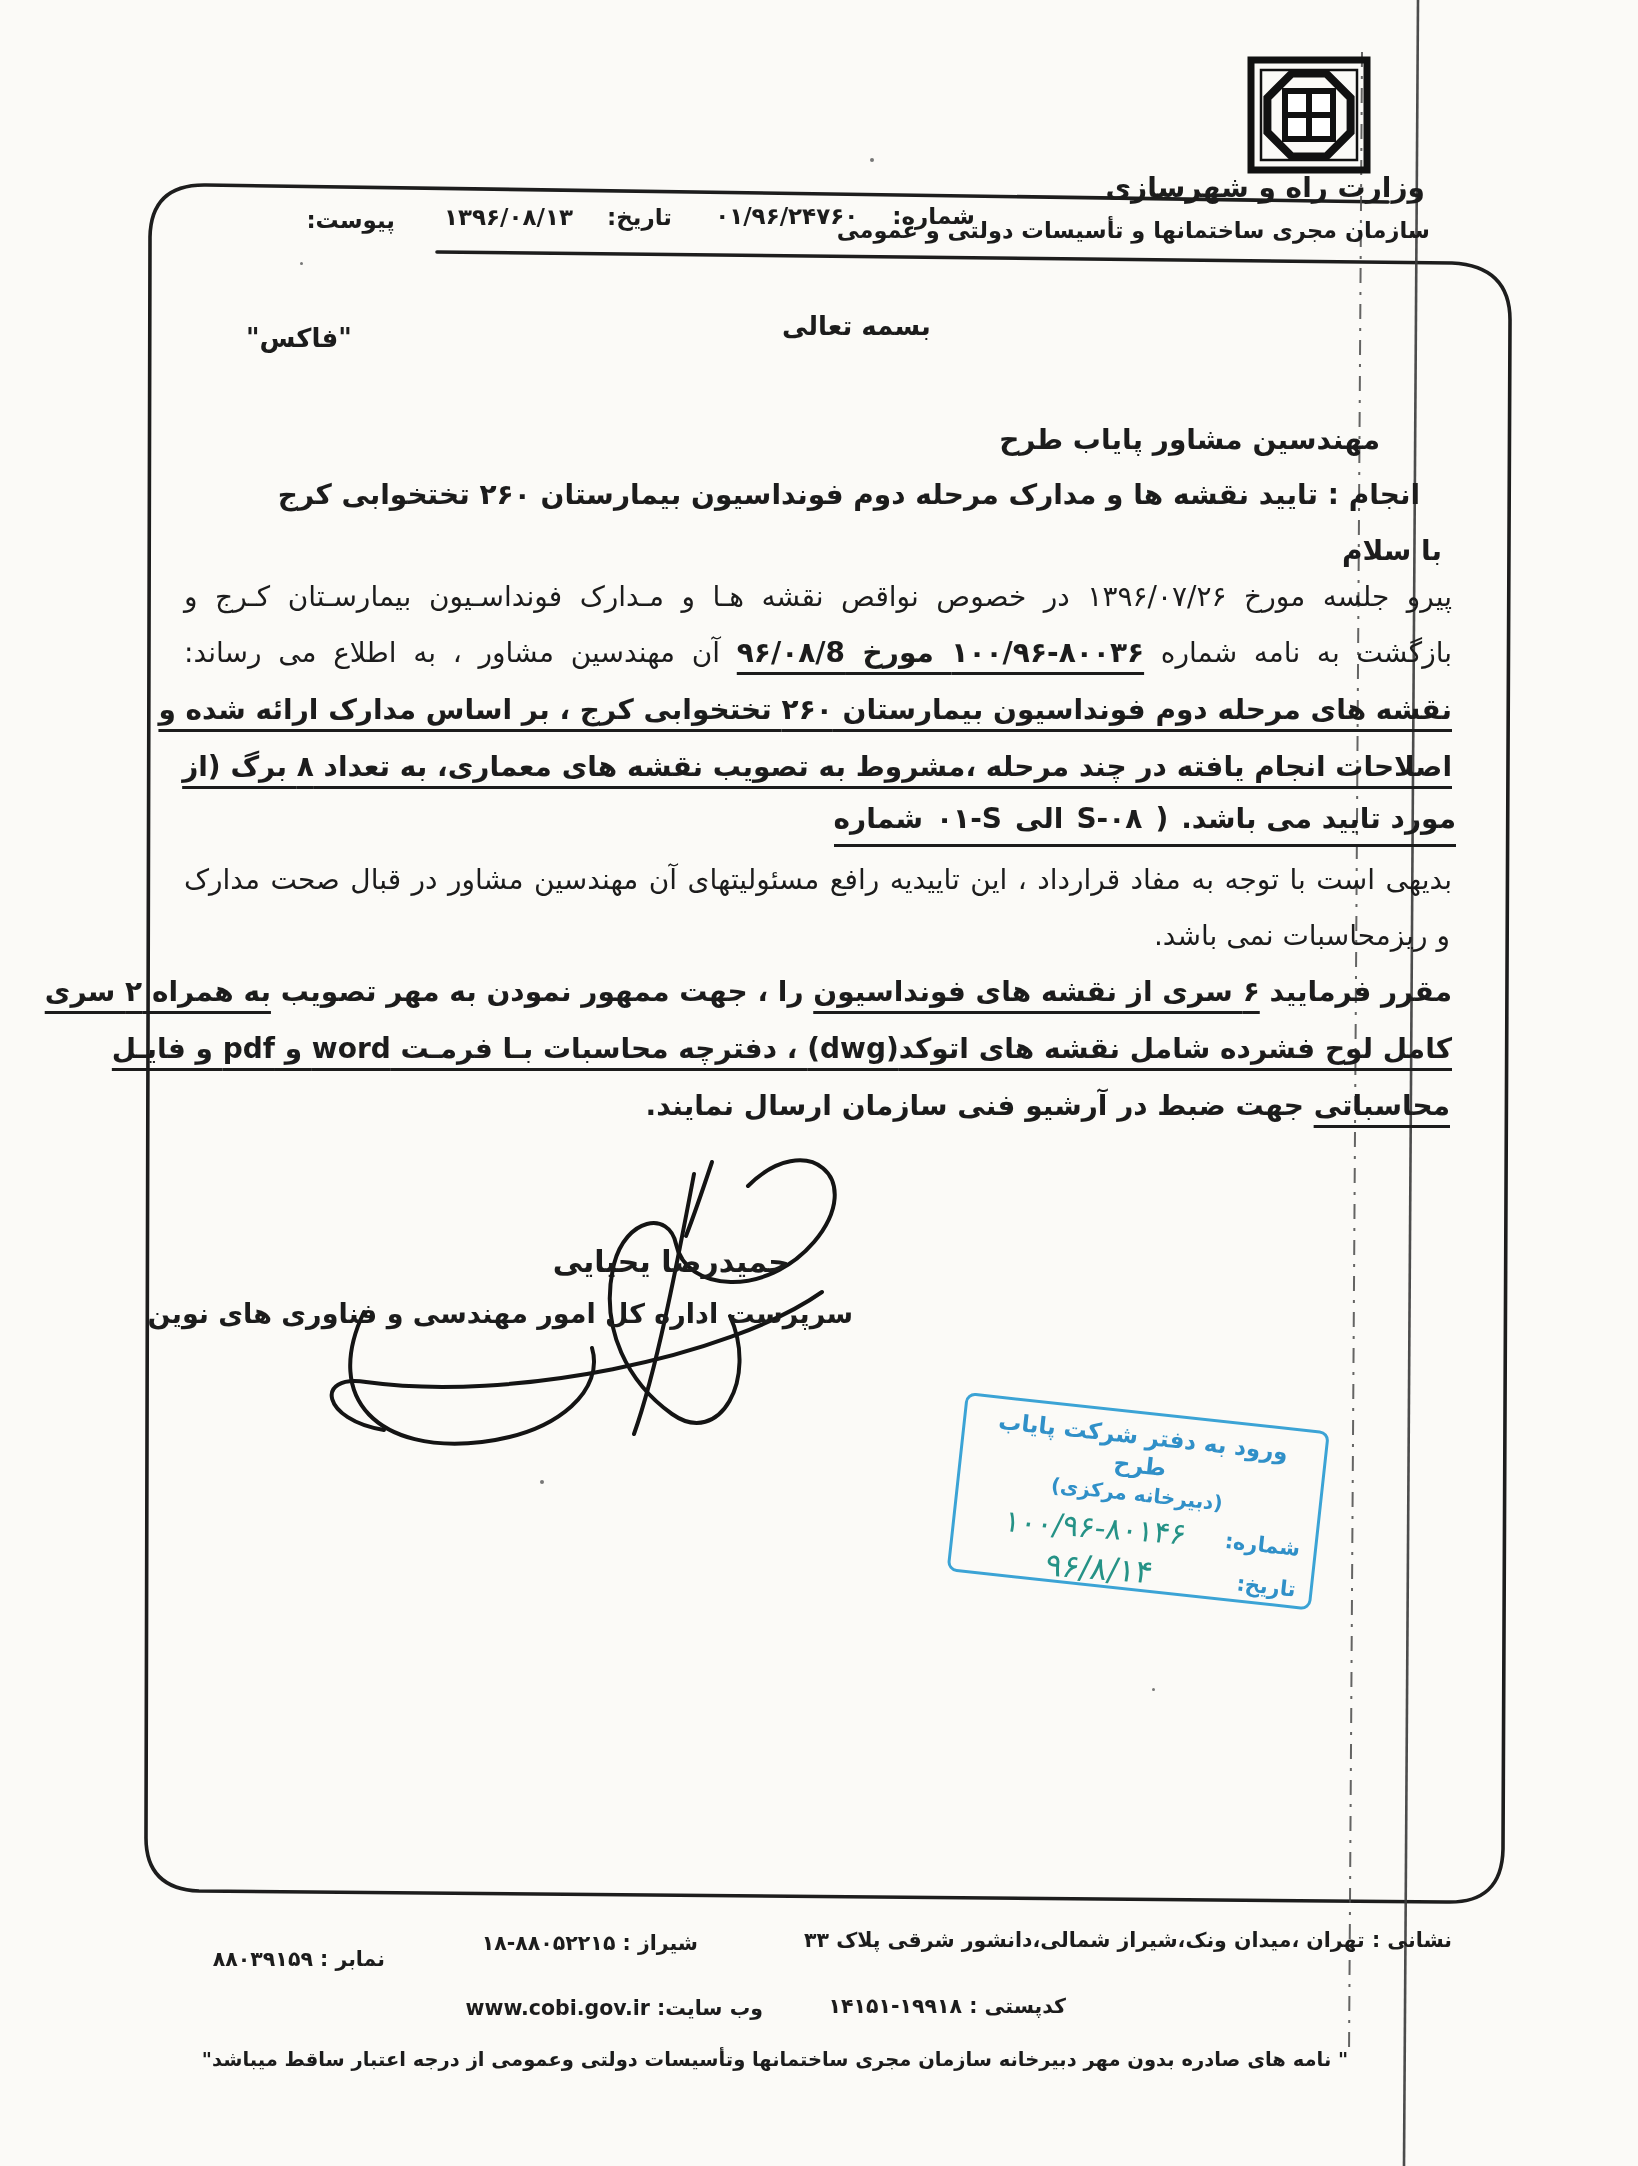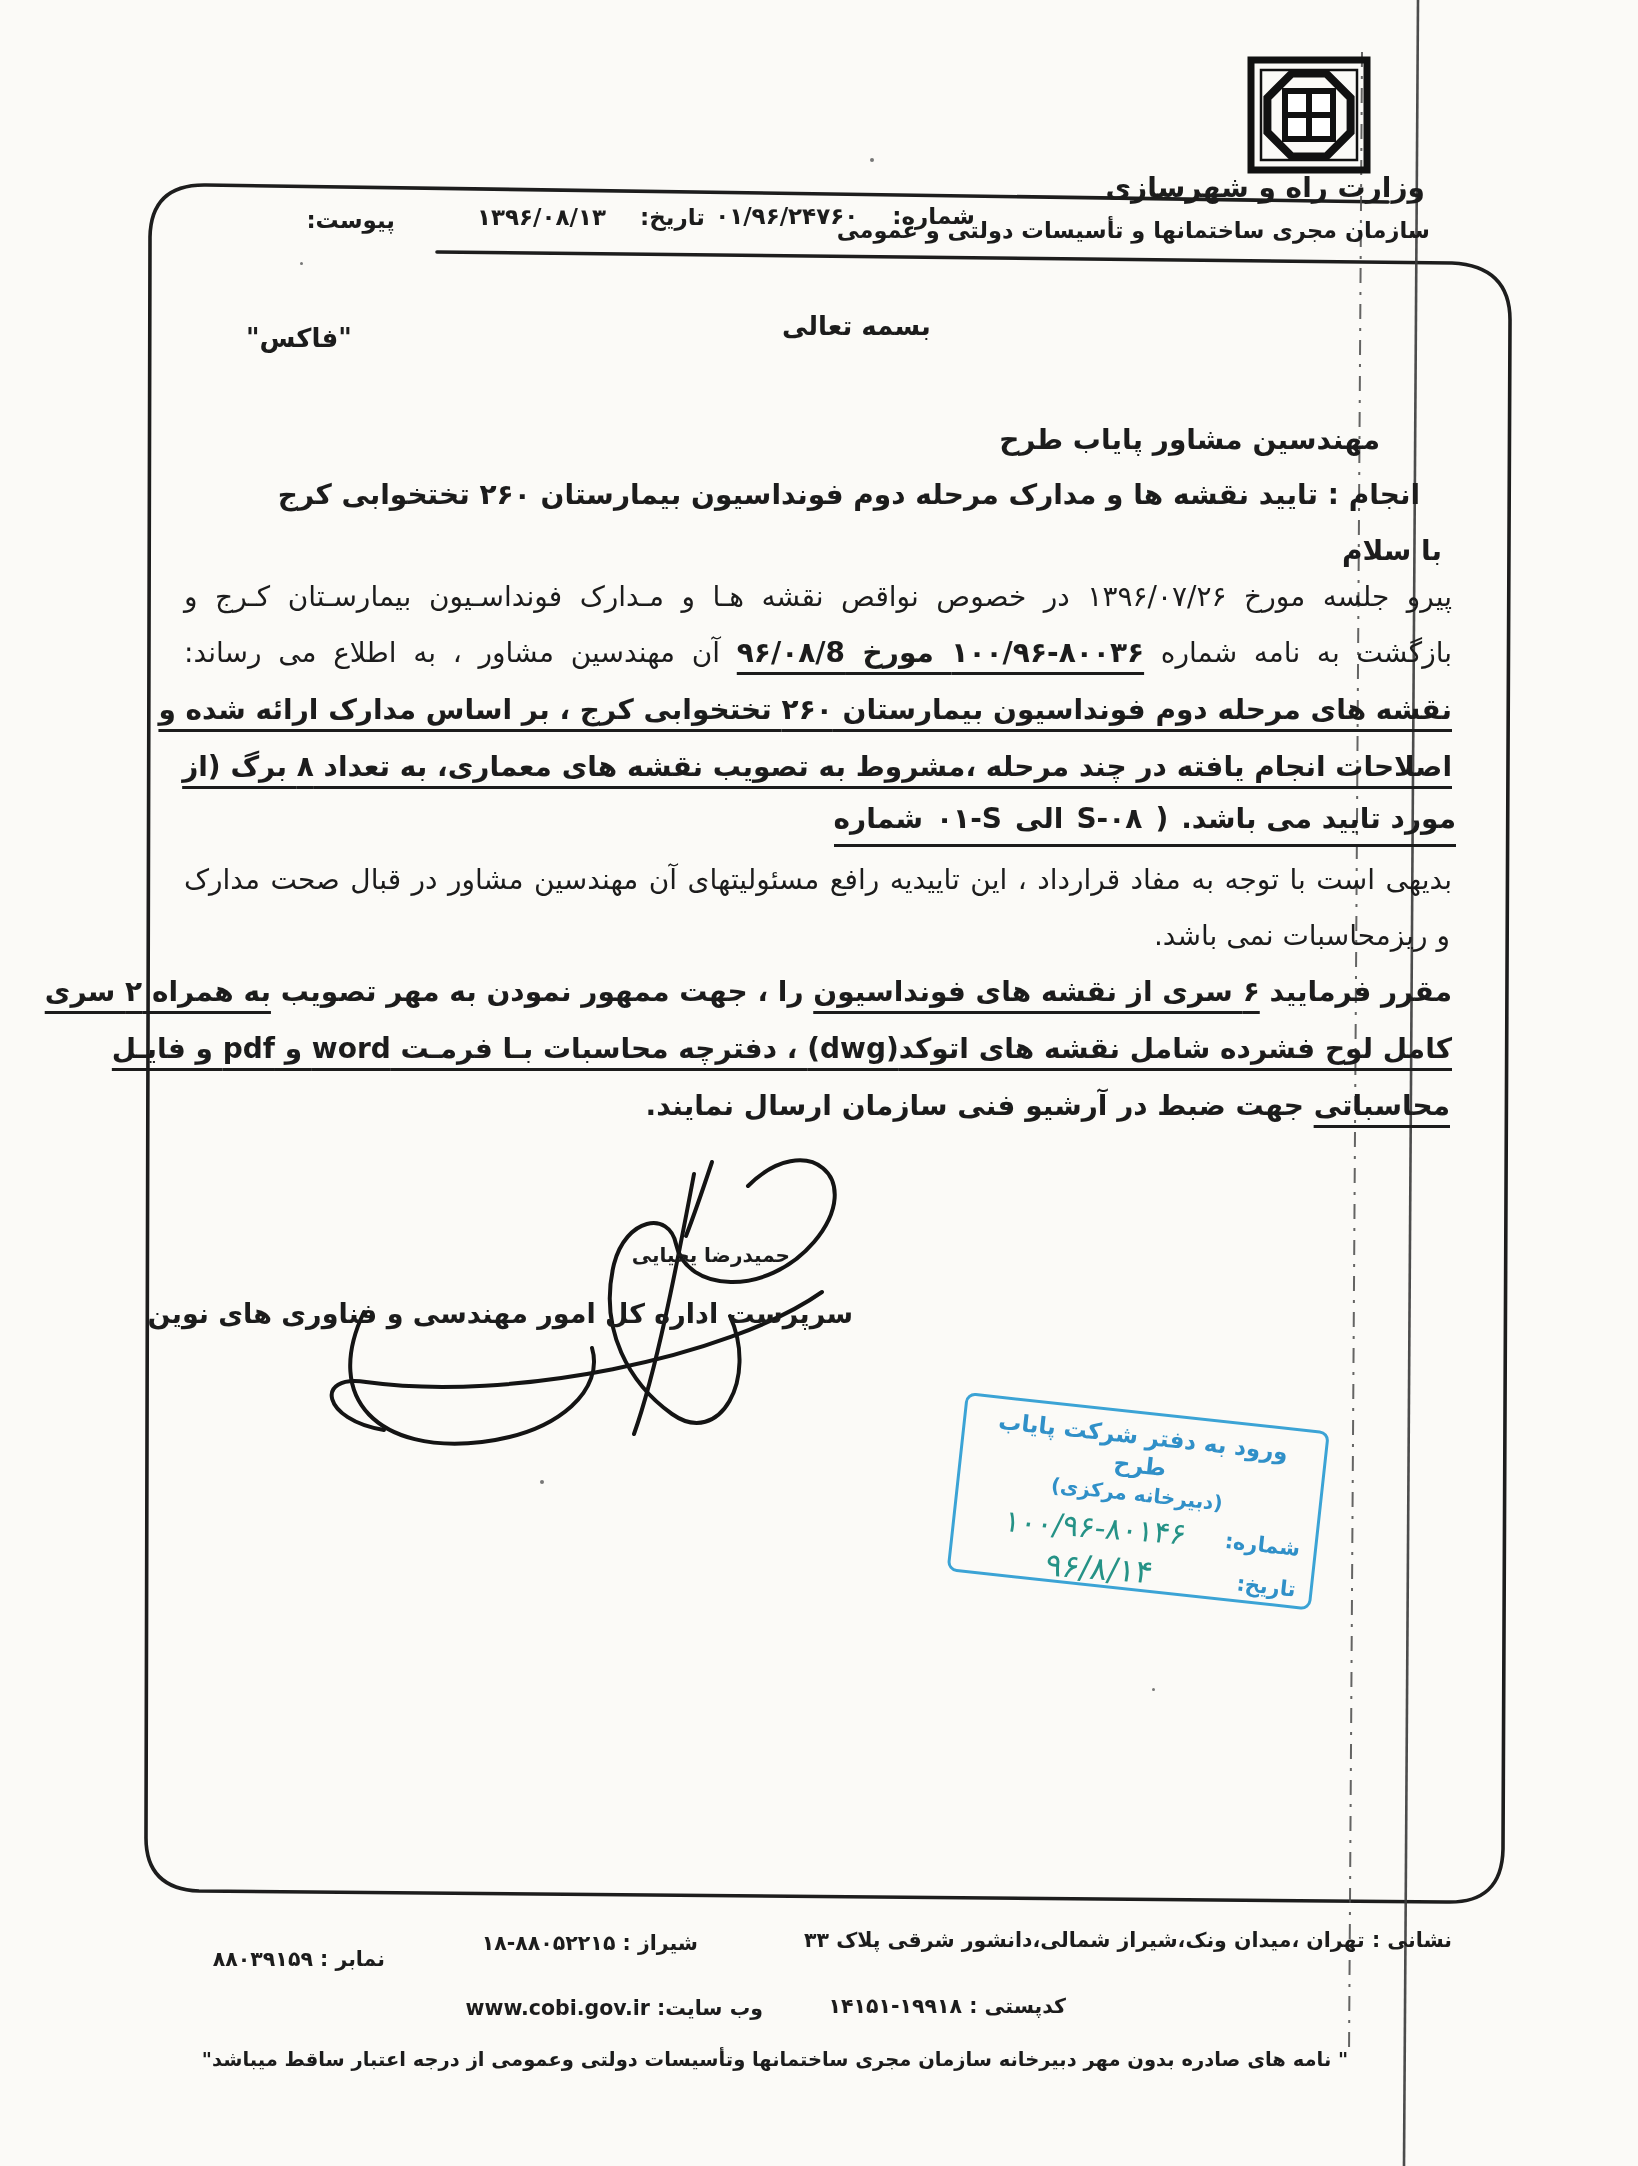--- a/index.html
+++ b/index.html
@@ -64,21 +64,21 @@
   <line x1="39" y1="60" x2="87" y2="60" stroke="#111" stroke-width="6"></line>
 </svg>
 
 <div class="abs rtl b" style="right:213px;top:170px;font-size:28px;">وزارت راه و شهرسازی</div>
 <div class="abs rtl b" style="right:208px;top:216px;font-size:22.5px;">سازمان مجری ساختمانها و تأسیسات دولتی و عمومی</div>
 
 <div class="abs hdr-group" style="right:663px;top:202px;">
   <span>شماره:</span>
   <span class="ltr val">۰۱/۹۶/۲۴۷۶۰</span>
 </div>
-<div class="abs hdr-group" style="right:933px;top:203px;">
+<div class="abs hdr-group" style="right:966px;top:203px;">
   <span>تاریخ:</span>
   <span class="ltr val">۱۳۹۶/۰۸/۱۳</span>
 </div>
 <div class="abs hdr-group" style="right:1243px;top:206px;">
   <span>پیوست:</span>
 </div>
 
 <div class="abs rtl b" style="left:782px;top:310px;font-size:26px;">بسمه تعالی</div>
 <div class="abs rtl b" style="left:246px;top:322px;font-size:26px;">"فاکس"</div>
 
@@ -128,21 +128,21 @@
 
 <svg class="abs" style="left:300px;top:1120px;" width="580" height="360" viewBox="0 0 580 360">
   <g fill="none" stroke="#141414" stroke-width="4" stroke-linecap="round">
     <path d="M 412 42 q -16 48 -26 74"></path>
     <path d="M 448 66 C 506 8 568 58 514 122 C 466 178 386 172 376 124 C 369 90 326 98 314 144 C 298 210 330 264 372 294 C 420 328 458 258 430 196"></path>
     <path d="M 394 54 C 376 150 356 252 334 314"></path>
     <path d="M 522 172 C 428 238 210 282 66 262 C 14 254 22 300 84 310"></path>
     <path d="M 64 192 C 22 280 80 334 182 322 C 262 312 304 268 292 228"></path>
   </g>
 </svg>
-<div class="abs shortline b" style="right:848px;top:1243px;font-size:20px;">حمیدرضا یحیایی</div>
+<div class="abs shortline b" style="right:848px;top:1243px;font-size:30px;">حمیدرضا یحیایی</div>
 <div class="abs shortline b" style="right:785px;top:1297px;font-size:27px;">سرپرست اداره کل امور مهندسی و  فناوری های نوین</div>
 
 <div class="abs stamp">
   <div class="c1">ورود به دفتر شرکت پایاب طرح</div>
   <div class="c2">(دبیرخانه مرکزی)</div>
   <div class="row">
     <span class="lbl">شماره:</span>
     <span class="hw ltr">۱۰۰/۹۶-۸۰۱۴۶</span>
   </div>
   <div class="row" style="margin-top:2px;">

